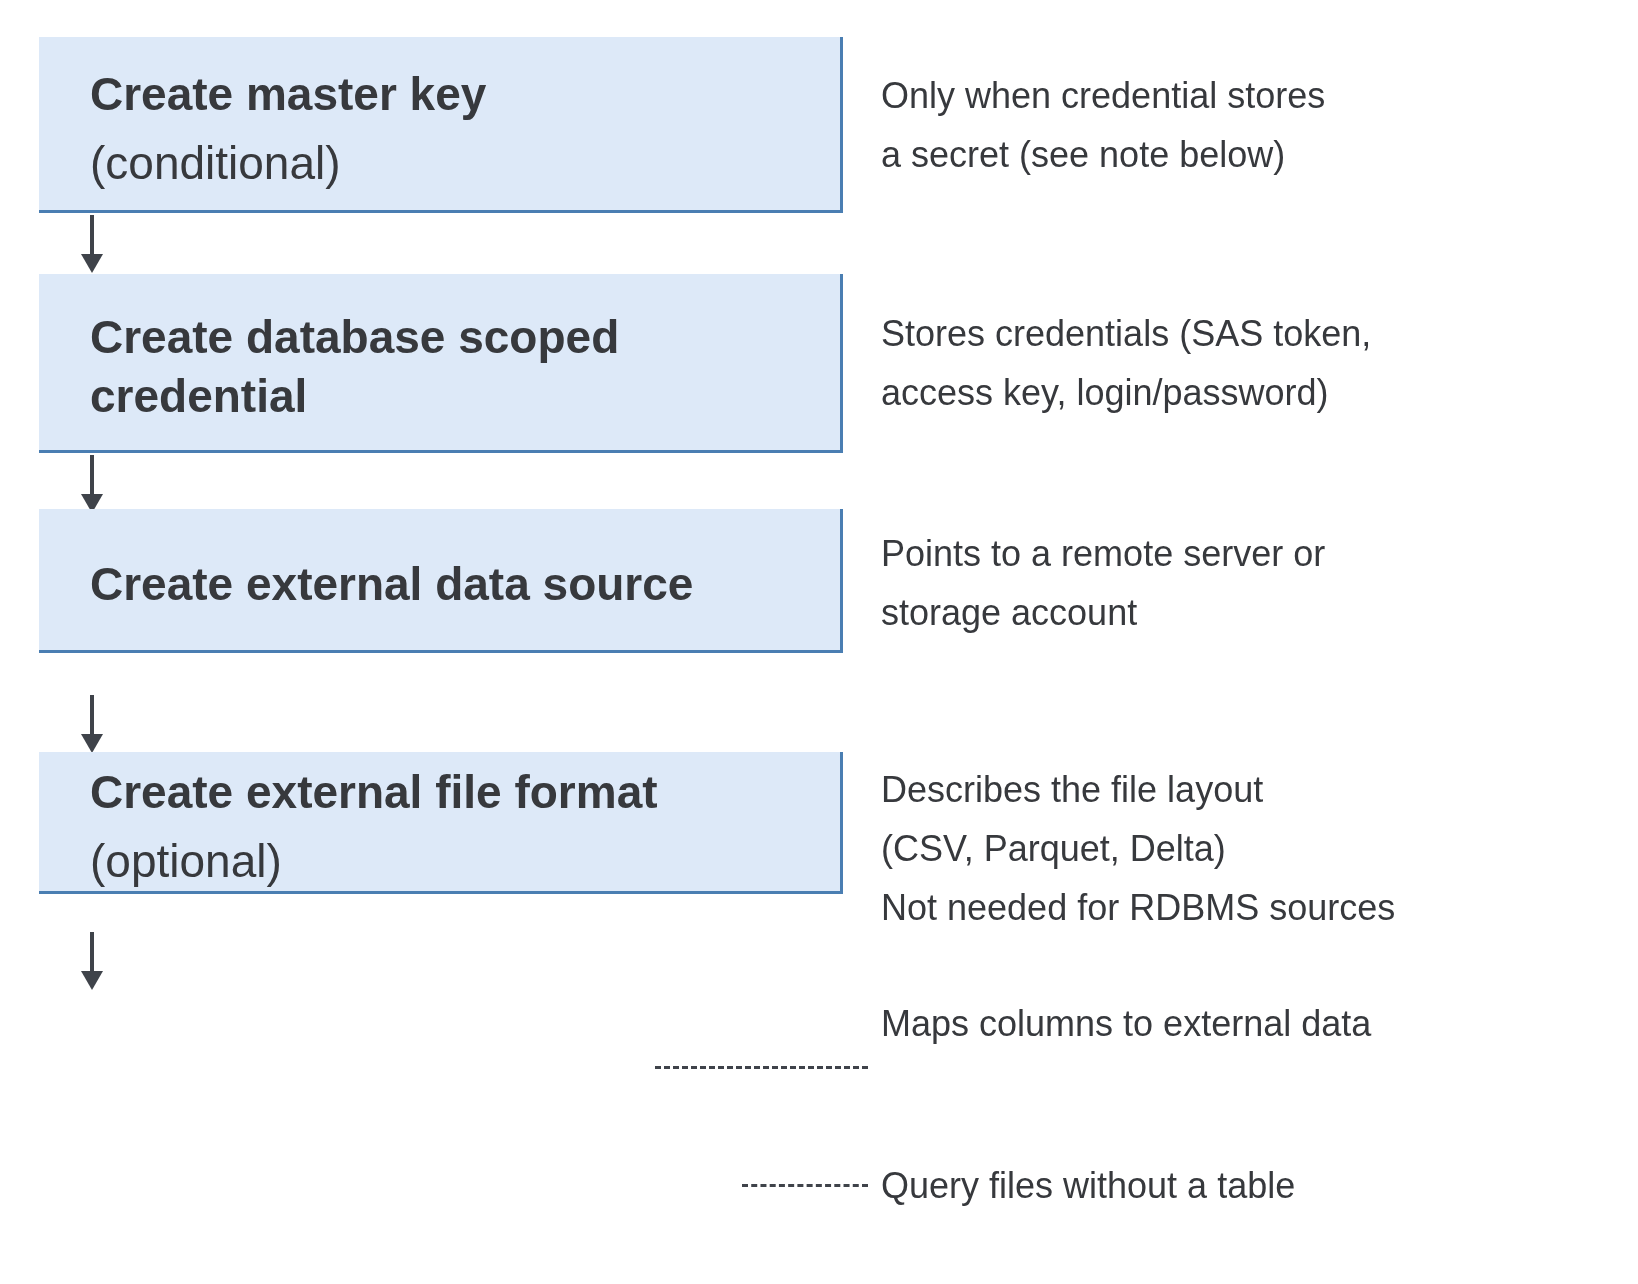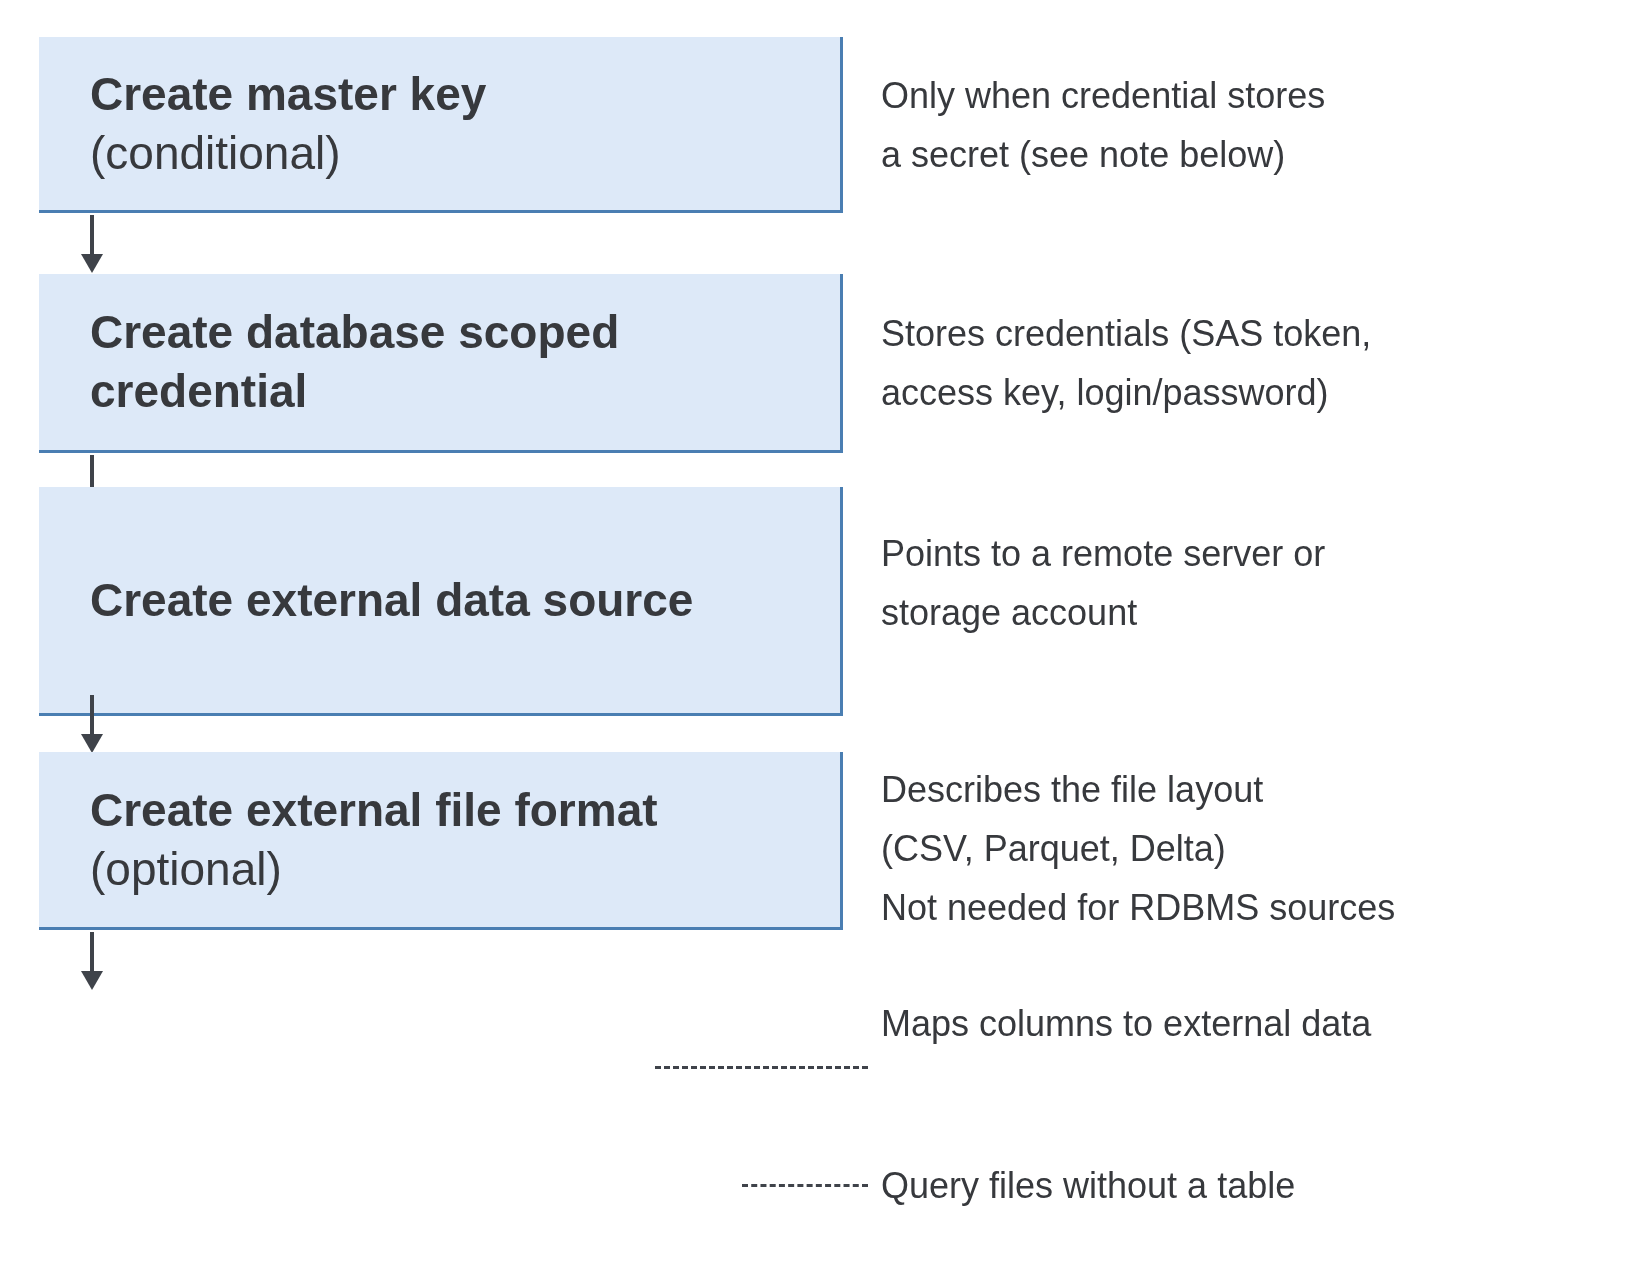--- a/index.html
+++ b/index.html
@@ -17,24 +17,24 @@
     position:absolute;left:39px;width:804px;box-sizing:border-box;
     background:var(--box-fill);
     border-right:3px solid var(--box-border);
     border-bottom:3px solid var(--box-border);
     display:flex;flex-direction:column;justify-content:center;
     padding-left:51px;
     font-size:46px;line-height:59px;color:var(--text);
   }
   .b1{top:37px;height:176px}
   .b2{top:274px;height:179px}
-  .b3{top:487px;height:229px}
-  .b4{top:752px;height:178px}
+  .b3{top:509px;height:144px}
+  .b4{top:752px;height:142px}
   .b5{top:1007px;height:239px}
-  .box-text{max-width:680px;}
+  .box-text{max-width:680px;margin-top:10px;}
   .bold{font-weight:bold;}
   .suffix{margin-left:0.28em;}
 
   
   .arrow{position:absolute;left:81px;width:22px;display:flex;flex-direction:column;align-items:center;}
   .a1{top:215px}.a2{top:455px}.a3{top:695px}.a4{top:932px}
   .arrow-line{width:4px;height:39px;background:var(--connector);}
   .arrow-head{width:0;height:0;border-left:11px solid transparent;border-right:11px solid transparent;border-top:19px solid var(--connector);}
 
   

